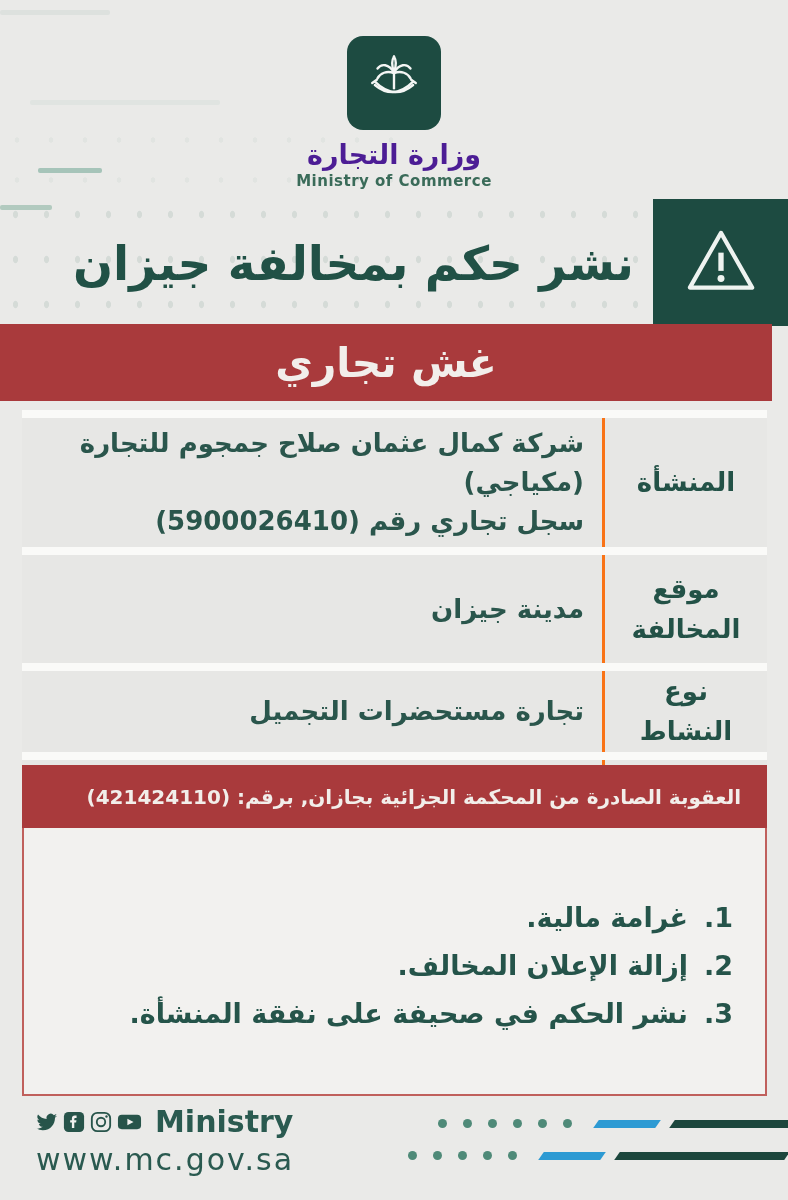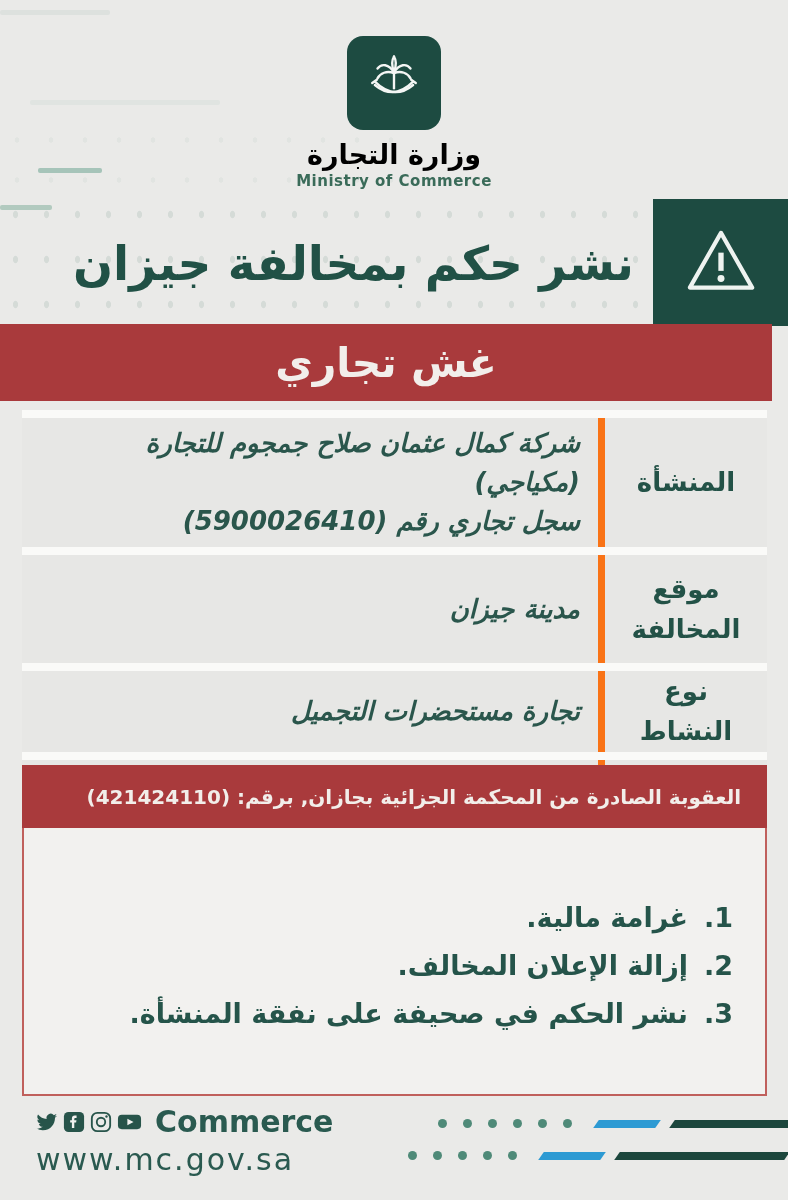--- a/index.html
+++ b/index.html
@@ -28,21 +28,21 @@
   .deco-bar.b2 { top:100px; left:30px; width:190px; background:#e0e4e1; }
   .deco-bar.b3 { top:168px; left:38px; width:64px; background:#a6c4b9; }
   .deco-bar.b4 { top:205px; left:0; width:52px; background:#b2cabf; }
 
   
   .brand { position:absolute; top:36px; left:0; right:0; text-align:center; }
   .logo-box {
     width:94px; height:94px; background:#1d4b41; border-radius:16px;
     margin:0 auto; display:flex; align-items:center; justify-content:center;
   }
-  .brand-ar { margin-top:9px; font-size:27px; font-weight:bold; color:#000000; letter-spacing:2px; }
+  .brand-ar { margin-top:9px; font-size:27px; font-weight:bold; color:#4c1d95; letter-spacing:2px; }
   .brand-en { margin-top:2px; font-size:15px; font-weight:bold; color:#3a6b59; letter-spacing:.5px; }
 
   
   .title-row { position:absolute; top:199px; left:0; right:0; height:127px; }
   .warn-box {
     position:absolute; right:0; top:0; width:135px; height:127px;
     background:#1d4b41; display:flex; align-items:center; justify-content:center;
   }
   .title {
     position:absolute; right:154px; top:50%; transform:translateY(-50%);
@@ -74,21 +74,21 @@
     color:#235247; font-weight:bold; font-size:26px; line-height:1.55;
     padding:0 16px;
   }
   .cell-value {
     flex:1; border-right:none; border-left:none;
     border-right:0; display:flex; flex-direction:column; justify-content:center;
     color:#2a564c; font-weight:bold; font-size:26px; line-height:1.5;
     padding:6px 18px; text-align:right;
     border-right-width:0;
   }
-  .trow .cell-value { border-right:7px solid #f97316;font-style:italic; }
+  .trow .cell-value { border-right:3px solid #f97316; }
 
   
   .penalty-bar {
     position:absolute; top:765px; left:22px; width:745px; height:63px;
     background:#a93a3c; color:#f2eeea;
     display:flex; align-items:center; padding:0 26px;
     font-size:20px; font-weight:bold; direction:rtl;
   }
   .penalty-panel {
     position:absolute; top:828px; left:22px; width:745px; height:268px;
@@ -232,21 +232,21 @@
           <circle cx="12" cy="12" r="4.6"></circle>
           <circle cx="18" cy="6" r="1.3" fill="#27544a" stroke="none"></circle>
         </svg>
       </span>
       <span>
         <svg width="25" height="22" viewBox="0 0 26 22">
           <rect x="1" y="3.5" width="24" height="15" rx="4" fill="#27544a"></rect>
           <path d="M10.8 7.5 L17.2 11 L10.8 14.5 Z" fill="#f2f1ef"></path>
         </svg>
       </span>
-      <span class="handle">Commerce</span>
+      <span class="handle">Ministry</span>
     </div>
     <div class="website">www.mc.gov.sa</div>
   </div>
 
   <div class="deco-row row1">
     <span class="dot"></span>
       <span class="dot"></span>
       <span class="dot"></span>
     <span class="dot"></span>
       <span class="dot"></span>

